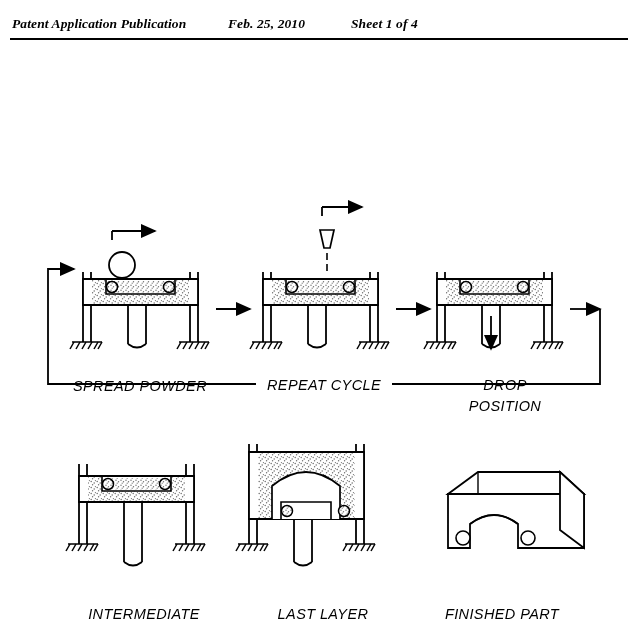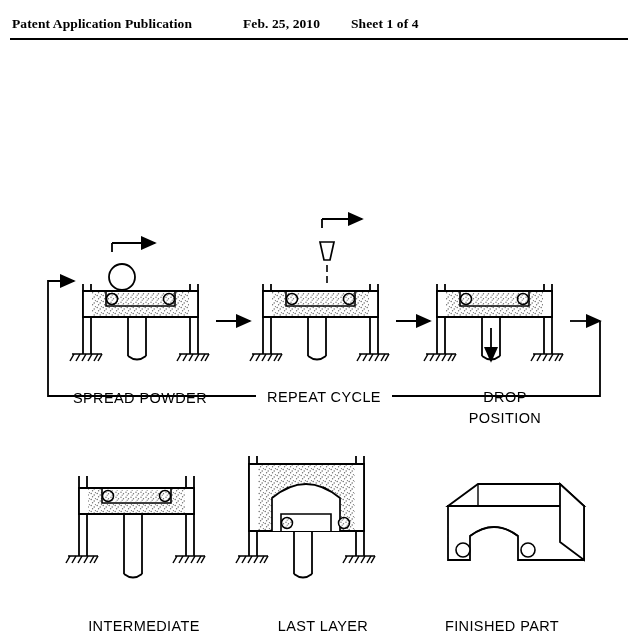--- a/index.html
+++ b/index.html
@@ -11,20 +11,21 @@
     width: 638px;
     height: 637px;
     position: relative;
     font-family: "Liberation Serif", serif;
     color: #000000;
     overflow: hidden;
   }
   .page {
     position: absolute;
     inset: 0;
+    font-style: italic;
   }
   
   .header {
     position: absolute;
     top: 16px;
     left: 0;
     width: 638px;
     height: 22px;
     display: flex;
     align-items: baseline;
@@ -33,42 +34,42 @@
     font-size: 13.5px;
     letter-spacing: 0.1px;
     white-space: nowrap;
   }
   .header .h-pub {
     position: absolute;
     left: 12px;
   }
   .header .h-date {
     position: absolute;
-    left: 243px;
+    left: 228px;
   }
   .header .h-sheet {
     position: absolute;
     left: 351px;
   }
   .header .h-patno {
     position: absolute;
     left: 478px;
   }
   .header-rule {
     position: absolute;
     top: 38px;
     left: 10px;
     width: 618px;
     height: 2px;
     background: #000;
   }
   
   .figure {
     position: absolute;
-    top: 36px;
+    top: 24px;
     left: 0;
     width: 622px;
     height: 597px;
   }
   svg.fig {
     display: block;
   }
   .lbl {
     font-family: "Liberation Sans", sans-serif;
     font-size: 14.5px;

